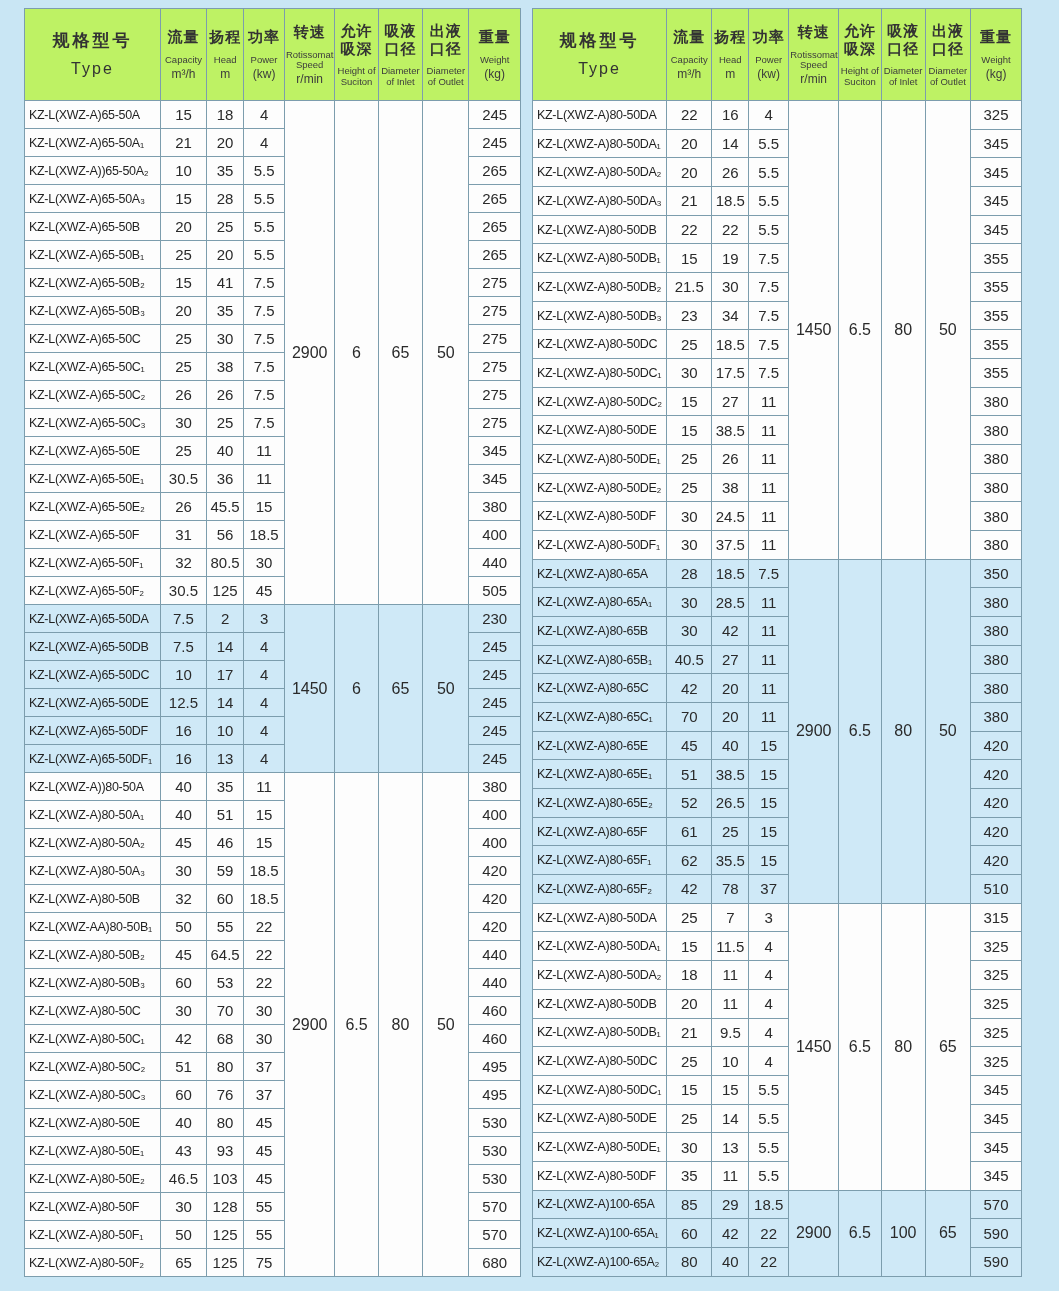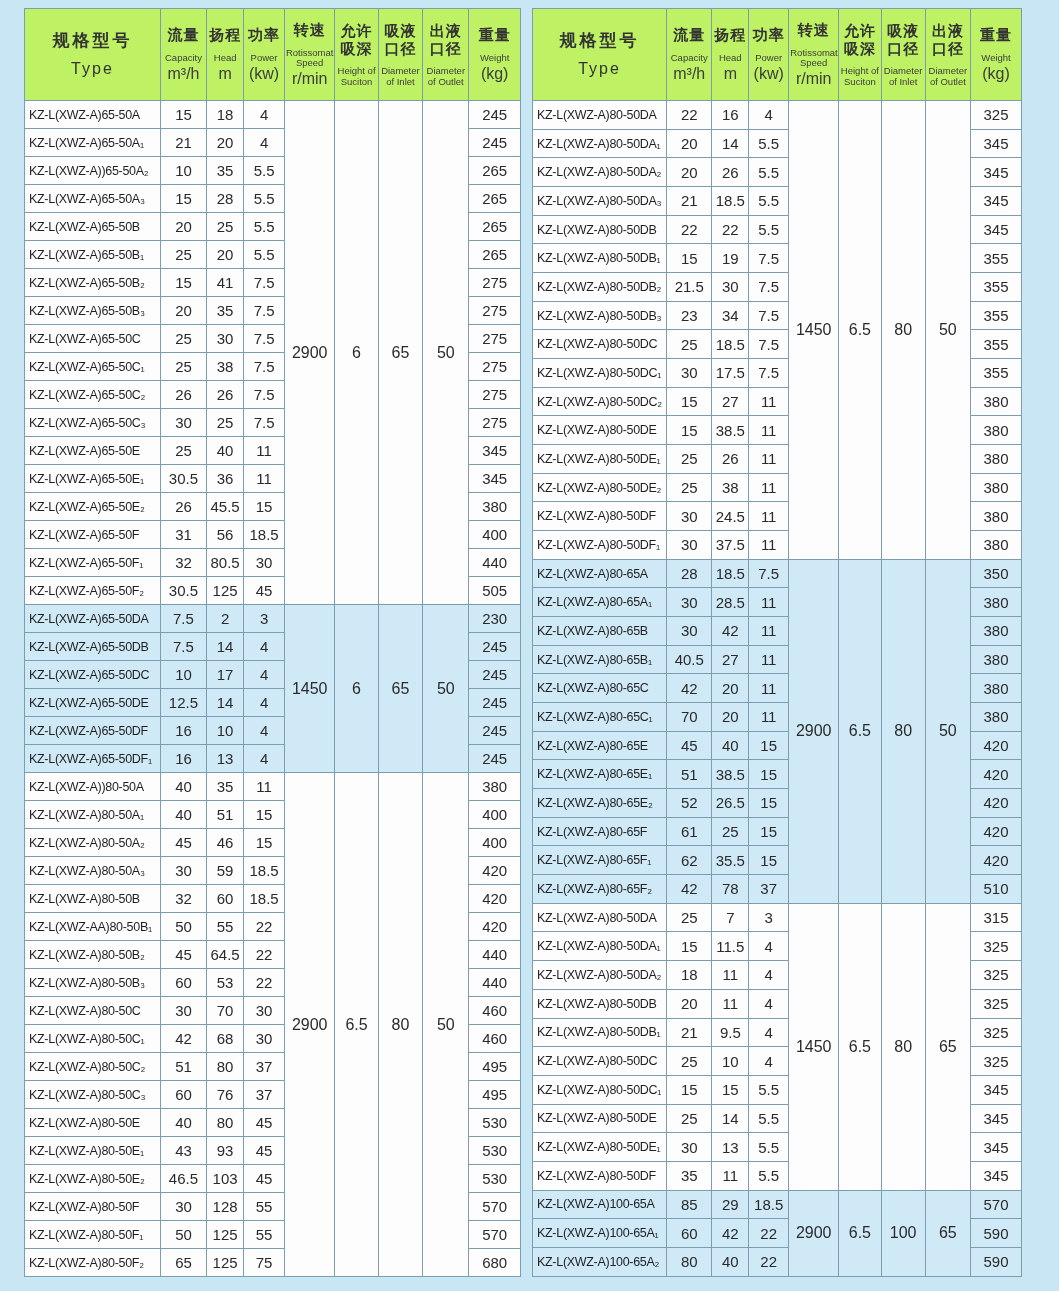--- a/index.html
+++ b/index.html
@@ -18,21 +18,21 @@
   table.left{width:497px;}
   table.right{width:490px;}
   th,td{border:1px solid #7c9dad;overflow:hidden;}
   thead tr{height:92px;}
   th{
     background:#bef264;vertical-align:middle;
     padding:2px 1px;font-weight:normal;
   }
   .h-cn{display:block;font-size:15px;font-weight:bold;color:#333;line-height:1.18;letter-spacing:1px;}
   .h-en{display:block;font-size:9.5px;color:#3c3c3c;line-height:1.08;margin-top:9px;}
-  .h-unit{display:block;font-size:16px;color:#3c3c3c;margin-top:2px;}
+  .h-unit{display:block;font-size:12px;color:#3c3c3c;margin-top:2px;}
   th.th-type .h-cn{font-size:17px;letter-spacing:3px;}
   th.th-type .h-type-en{display:block;font-size:16px;letter-spacing:2px;margin-top:9px;color:#333;}
   td{background:#fdfdfd;}
   td.t{
     font-size:12.5px;text-align:left;padding:0 1px 0 4px;
     white-space:nowrap;color:#1f1f1f;letter-spacing:-0.3px;
   }
   td.n{font-size:15px;text-align:center;color:#2a2a2a;}
   td.merged{font-size:16px;}
   tr.shaded td{background:#cfe9f7;}

